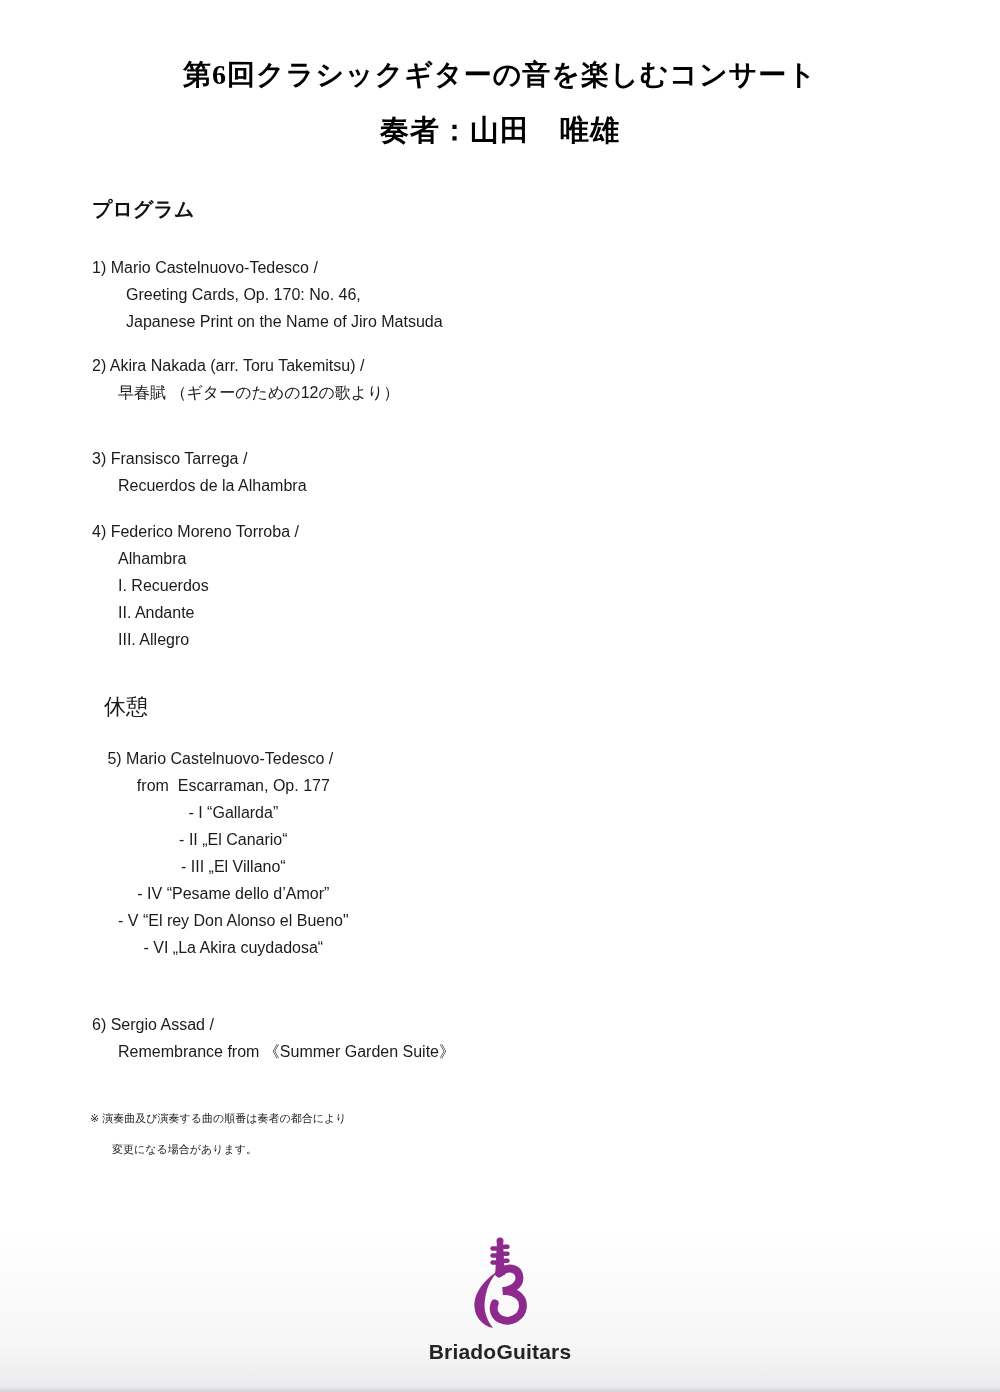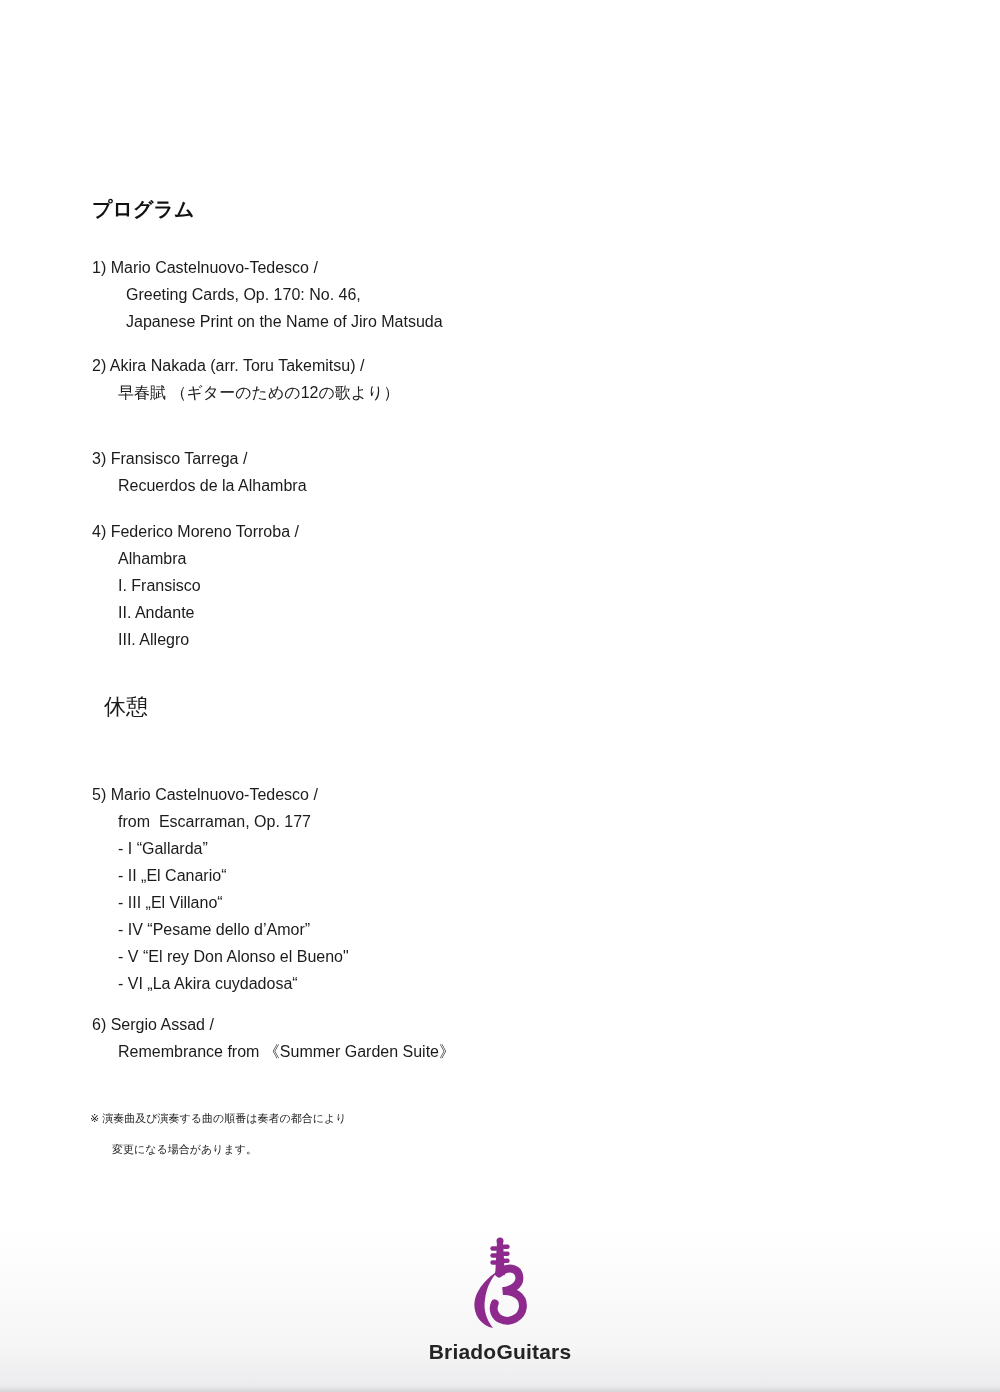--- a/index.html
+++ b/index.html
@@ -36,21 +36,21 @@
   
   .item { position:absolute; left:92px; font-size:16px; line-height:27px; color:#1b1b1b; }
   .line { white-space:pre-wrap; }
   .indent { padding-left:26px; }
   .indent-wide { padding-left:34px; }
 
   #item-1 { top:254px; }
   #item-2 { top:352px; }
   #item-3 { top:445px; }
   #item-4 { top:518px; }
-  #item-5 { top:781px; }
+  #item-5 { top:745px;text-align:center; }
   #item-6 { top:1011px; }
 
   .intermission {
     position:absolute; top:692px; left:104px;
     font-size:22px; color:#1b1b1b;
   }
 
   
   .footnote {
     position:absolute; top:1103px; left:90px;
@@ -66,20 +66,24 @@
   .brand-name {
     margin-top:2px;
     font-size:21px; font-weight:bold; color:#242424; letter-spacing:0.2px;
   }
 </style>
 </head>
 <body>
 
 <div class="page">
 
+  <div class="title-block">
+    <div class="title-main">第6回クラシックギターの音を楽しむコンサート</div>
+    <div class="title-performer">奏者：山田　唯雄</div>
+  </div>
 
   <div class="program-heading">プログラム</div>
 
   <div class="item" id="item-1">
     <div class="line">1) Mario Castelnuovo-Tedesco /</div>
     <div class="line indent-wide">Greeting Cards, Op. 170: No. 46,</div>
     <div class="line indent-wide">Japanese Print on the Name of Jiro Matsuda</div>
   </div>
 
   <div class="item" id="item-2">
@@ -88,21 +92,21 @@
   </div>
 
   <div class="item" id="item-3">
     <div class="line">3) Fransisco Tarrega /</div>
     <div class="line indent">Recuerdos de la Alhambra</div>
   </div>
 
   <div class="item" id="item-4">
     <div class="line">4) Federico Moreno Torroba /</div>
     <div class="line indent">Alhambra</div>
-    <div class="line indent">I. Fransisco</div>
+    <div class="line indent">I. Recuerdos</div>
     <div class="line indent">II. Andante</div>
     <div class="line indent">III. Allegro</div>
   </div>
 
   <div class="intermission">休憩</div>
 
   <div class="item" id="item-5">
     <div class="line">5) Mario Castelnuovo-Tedesco /</div>
     <div class="line indent">from  Escarraman, Op. 177</div>
     <div class="line indent">- I “Gallarda”</div>

